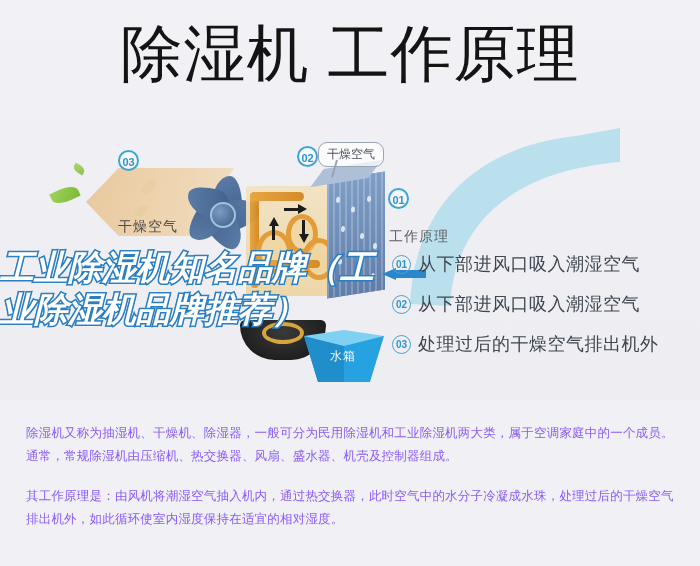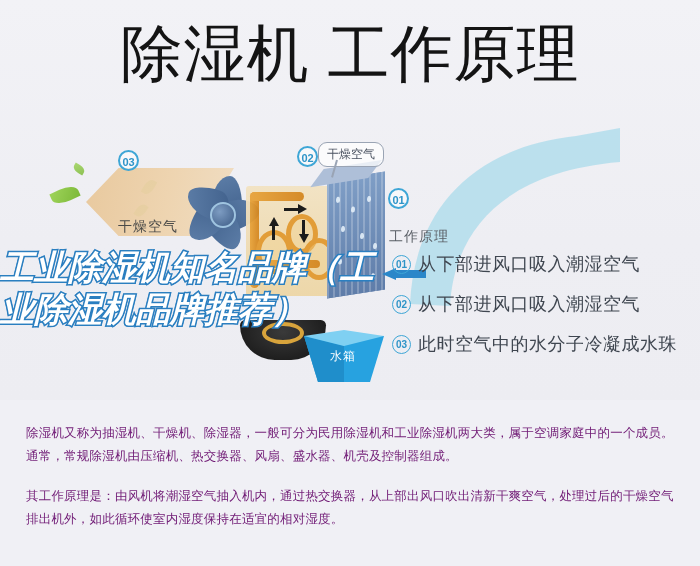--- a/index.html
+++ b/index.html
@@ -248,21 +248,21 @@
   #copy {
     position: absolute;
     left: 0; top: 400px;
     width: 700px;
   }
   .para {
     margin: 0;
     padding: 0 26px;
     font-size: 12.5px;
     line-height: 23px;
-    color: #701a75;
+    color: #8b5cf6;
     letter-spacing: .2px;
     text-align: left;
   }
   #para-1 { padding-top: 22px; }
   #para-2 { padding-top: 17px; }
 </style>
 </head>
 <body>
 
 <div id="infographic">
@@ -341,25 +341,25 @@
   <div class="cap-row" id="cap-1">
     <div class="cap-badge">01</div>
     <div class="cap-text">从下部进风口吸入潮湿空气</div>
   </div>
   <div class="cap-row" id="cap-2">
     <div class="cap-badge">02</div>
     <div class="cap-text">从下部进风口吸入潮湿空气</div>
   </div>
   <div class="cap-row" id="cap-3">
     <div class="cap-badge">03</div>
-    <div class="cap-text">此时空气中的水分子冷凝成水珠</div>
+    <div class="cap-text">处理过后的干燥空气排出机外</div>
   </div>
 
   <div id="watermark">
     <span>工业除湿机知名品牌（工</span>
     <span>业除湿机品牌推荐）</span>
   </div>
 </div>
 
 <div id="copy">
   <p class="para" id="para-1">除湿机又称为抽湿机、干燥机、除湿器，一般可分为民用除湿机和工业除湿机两大类，属于空调家庭中的一个成员。通常，常规除湿机由压缩机、热交换器、风扇、盛水器、机壳及控制器组成。</p>
-  <p class="para" id="para-2">其工作原理是：由风机将潮湿空气抽入机内，通过热交换器，从上部出风口吹出清新干爽空气，处理过后的干燥空气排出机外，如此循环使室内湿度保持在适宜的相对湿度。</p>
+  <p class="para" id="para-2">其工作原理是：由风机将潮湿空气抽入机内，通过热交换器，此时空气中的水分子冷凝成水珠，处理过后的干燥空气排出机外，如此循环使室内湿度保持在适宜的相对湿度。</p>
 </div>
 
 </body></html>

